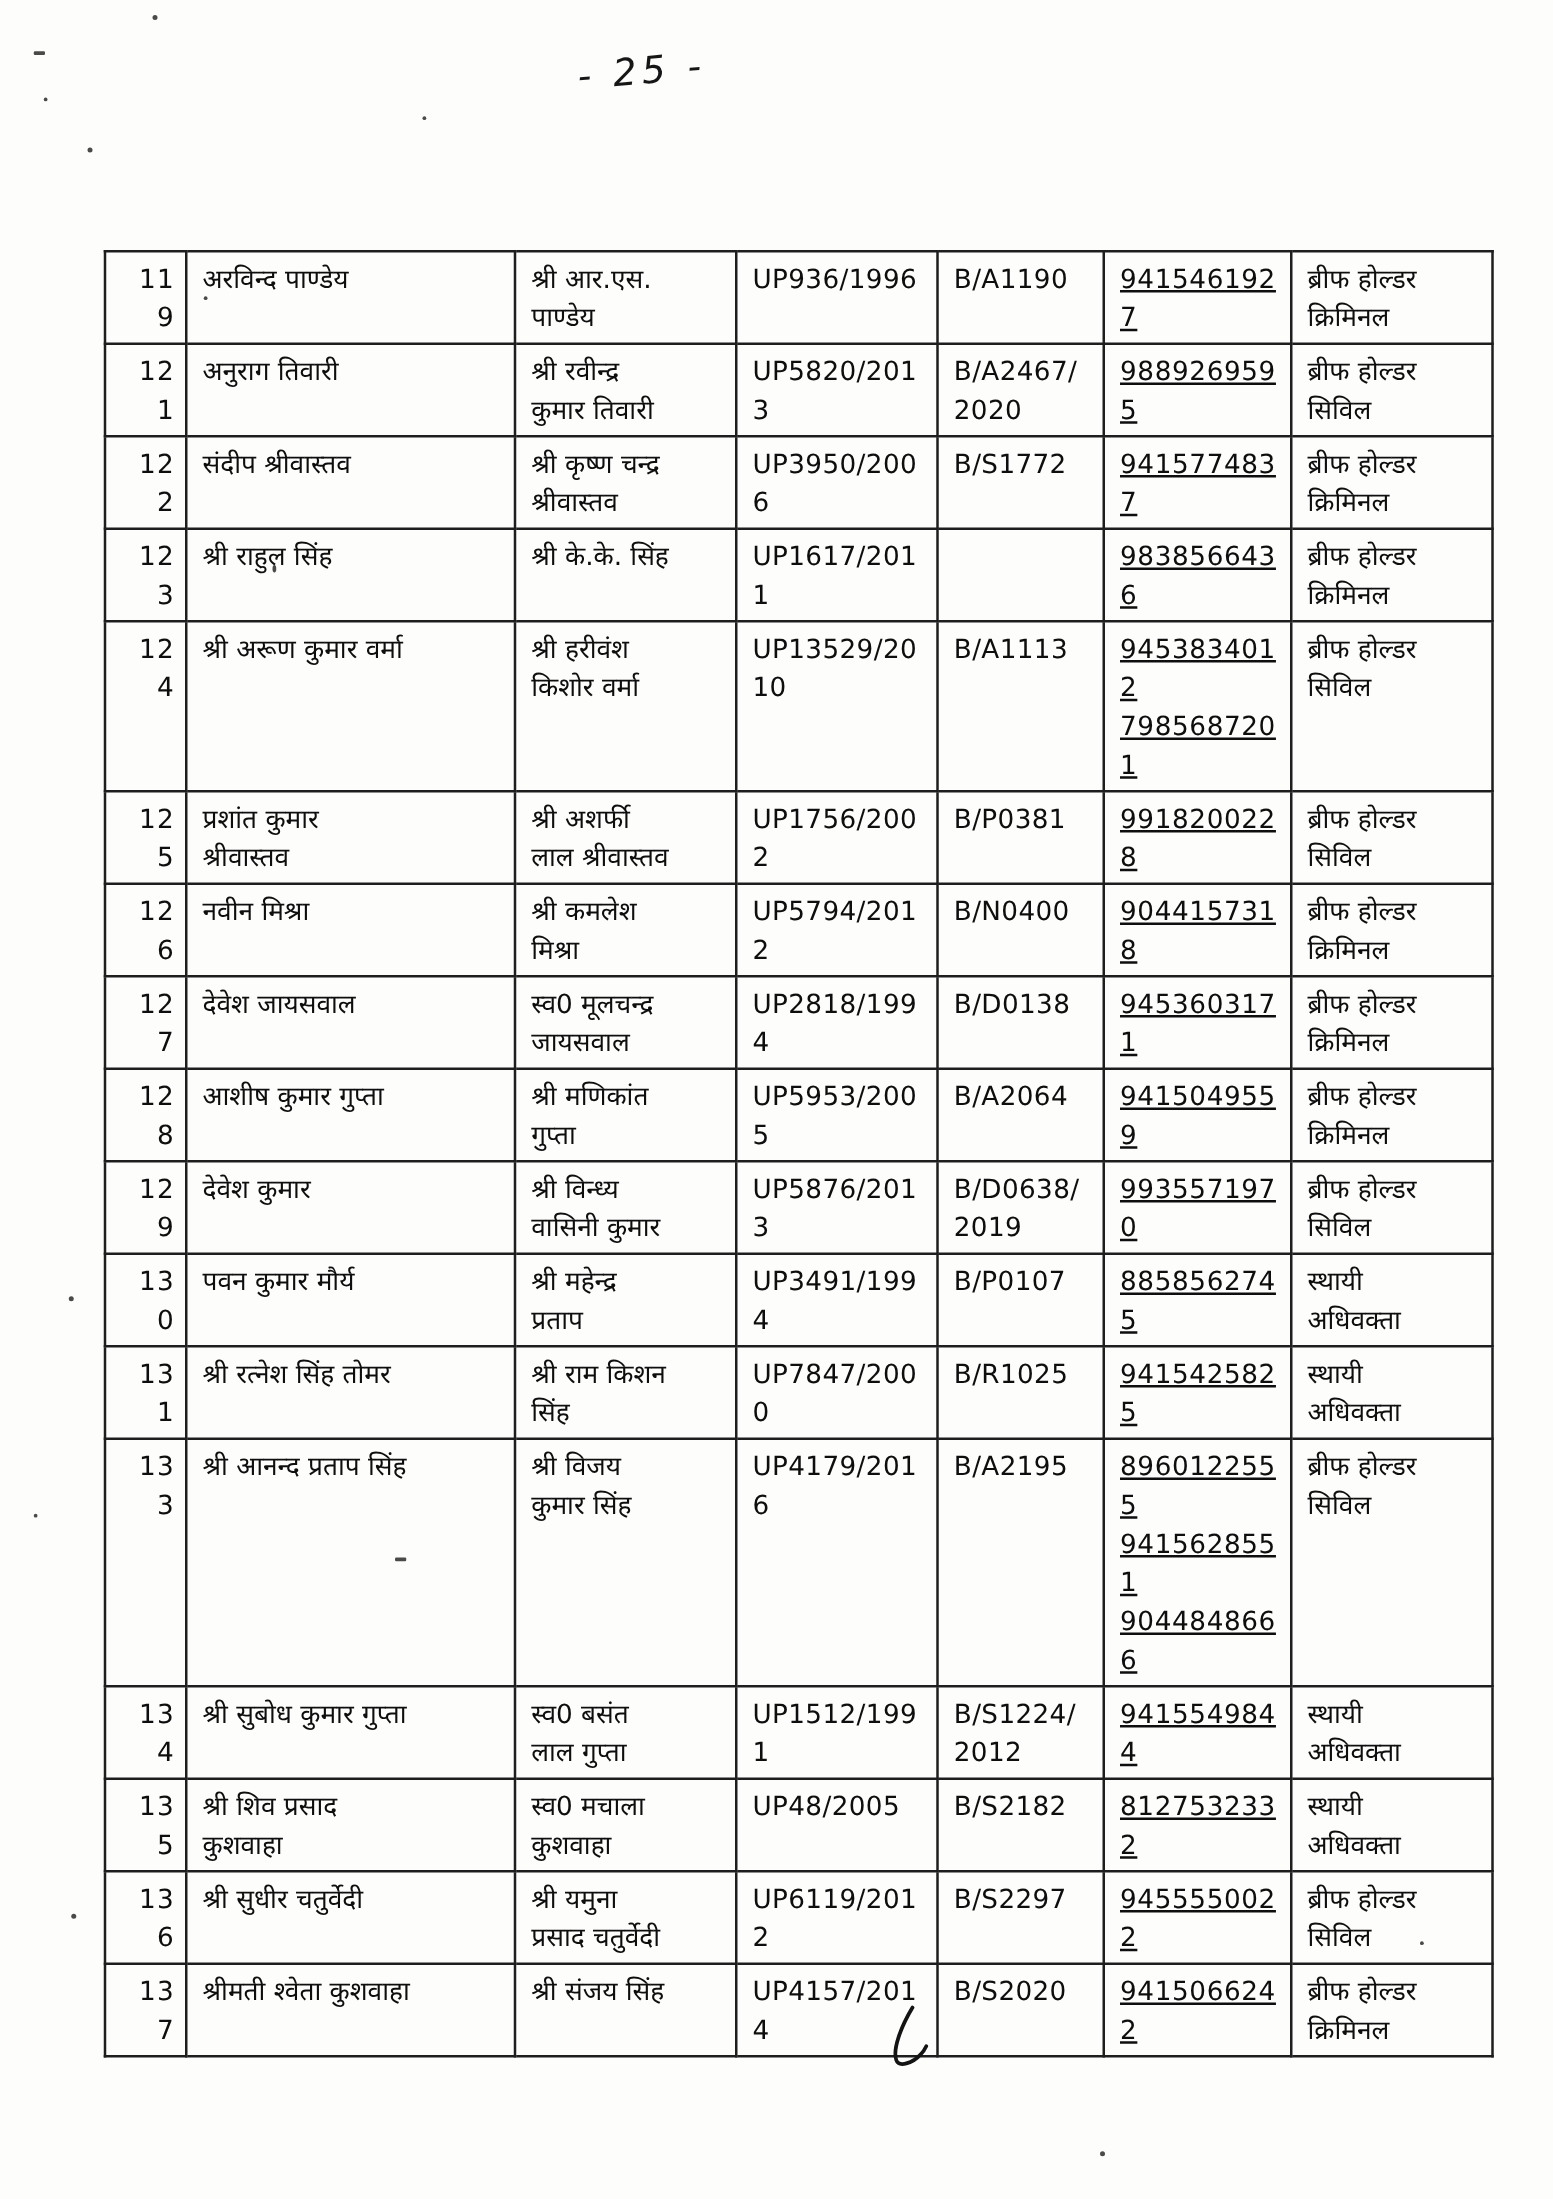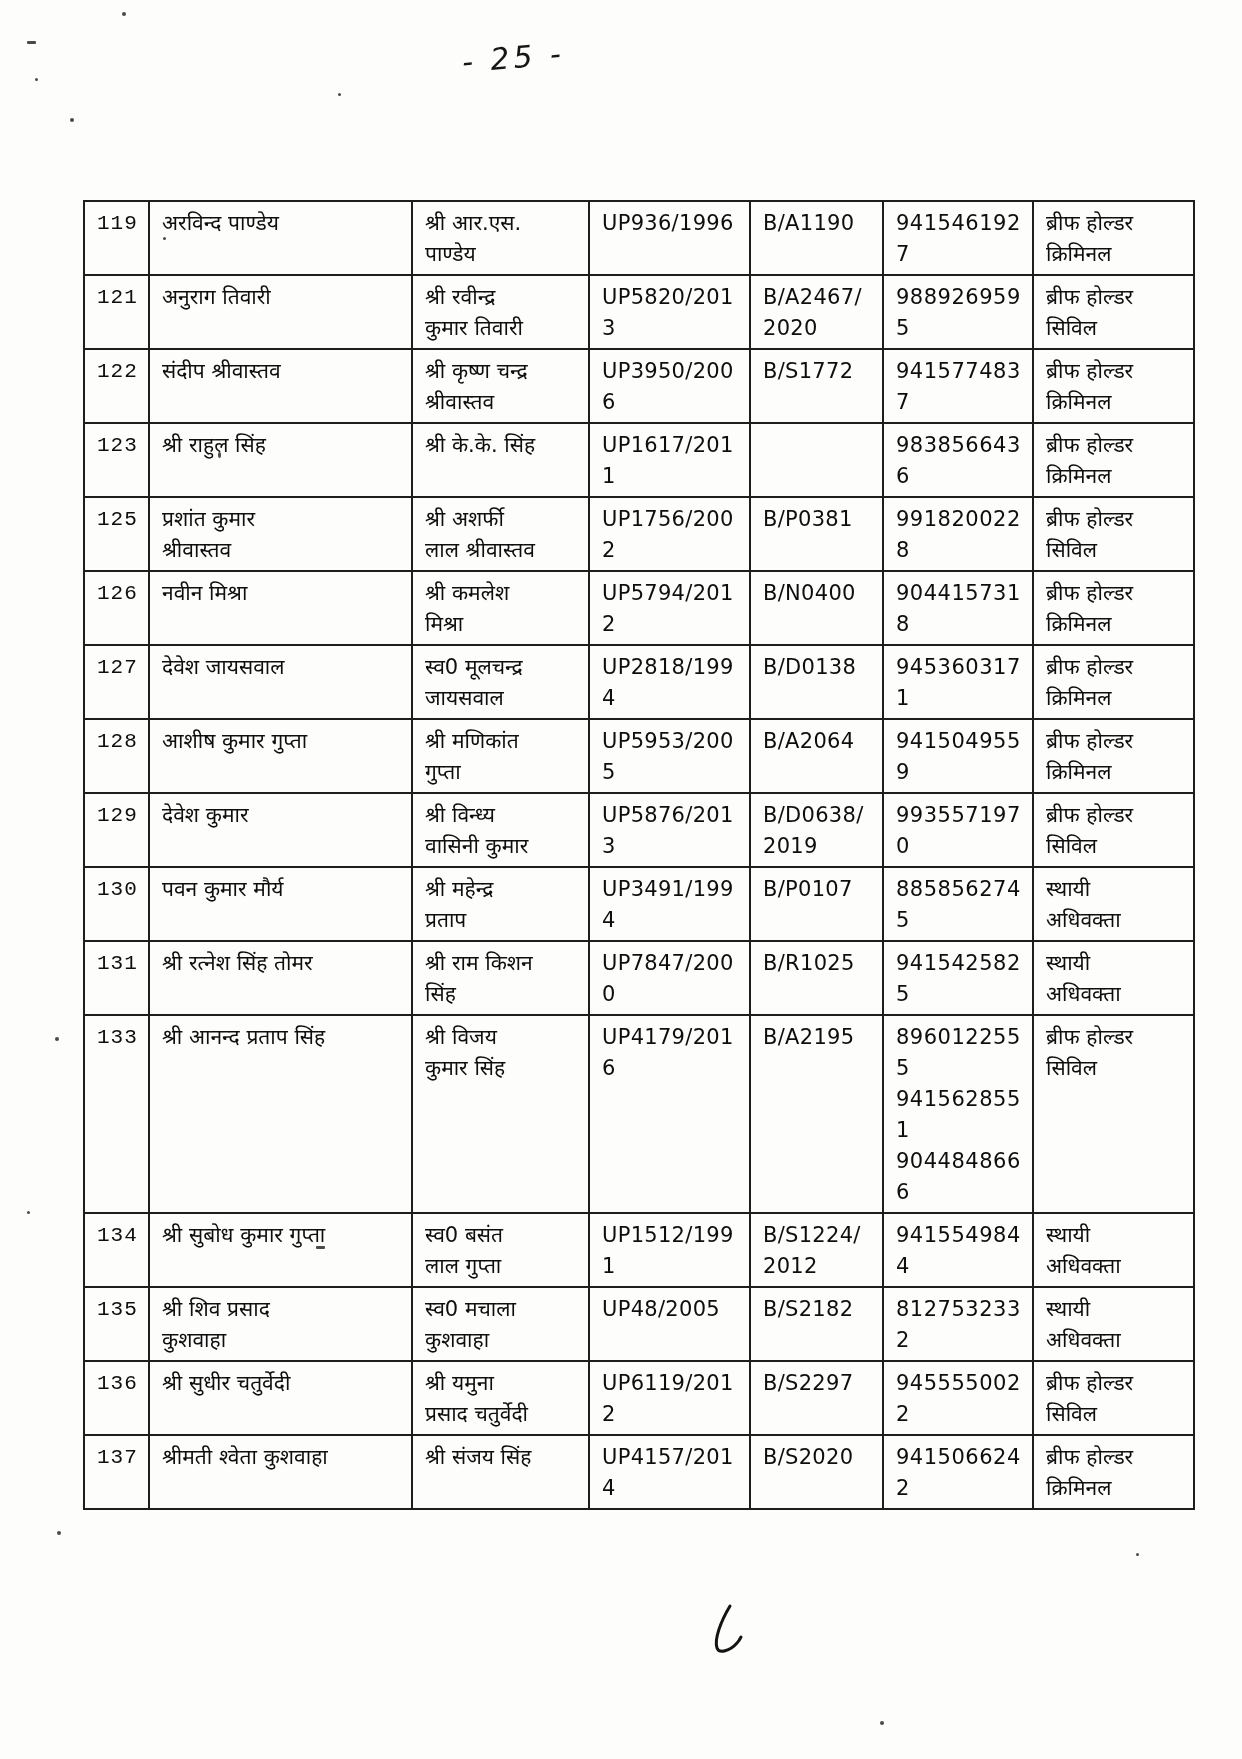--- a/index.html
+++ b/index.html
@@ -43,37 +43,37 @@
     border: 2px solid #1e1e1e;
     vertical-align: top;
     padding: 6px 8px 4px 12px;
     font-size: 21px;
     line-height: 31px;
     white-space: pre-line;
     word-break: break-word;
     height: 62px;
   }
   td.c-sn {
-    text-align: left;
+    text-align: right;
     font-size: 20px;
     padding: 10px 2px 4px 2px;
     letter-spacing: 1px;
-    font-family: Liberation Mono, monospace;
   }
   td.c-reg, td.c-code {
     font-size: 21px;
     letter-spacing: 0.3px;
     word-break: break-all;
     margin-top: 14px;
   }
   td.c-phone {
     font-size: 16.5px;
     line-height: 27px;
     padding-top: 10px;
     letter-spacing: 0.5px;
+    text-decoration: underline;
   }
   td.c-designation {
     font-size: 20px;
     line-height: 32px;
     border-radius: 23px;
   }
   td.c-name, td.c-father {
     font-size: 21px;
     margin-left: 16px;
   }
@@ -153,20 +153,33 @@
         <tr>
           <td class="c-sn">123</td>
           <td class="c-name">श्री राहुल सिंह</td>
           <td class="c-father">श्री के.के. सिंह</td>
           <td class="c-reg">UP1617/201
 1</td>
           <td class="c-code"></td>
           <td class="c-phone">9838566436</td>
           <td class="c-designation">ब्रीफ होल्डर
 क्रिमिनल</td>
+        </tr>
+        <tr>
+          <td class="c-sn">124</td>
+          <td class="c-name">श्री अरूण कुमार वर्मा</td>
+          <td class="c-father">श्री हरीवंश
+किशोर वर्मा</td>
+          <td class="c-reg">UP13529/20
+10</td>
+          <td class="c-code">B/A1113</td>
+          <td class="c-phone">9453834012
+7985687201</td>
+          <td class="c-designation">ब्रीफ होल्डर
+सिविल</td>
         </tr>
         <tr>
           <td class="c-sn">125</td>
           <td class="c-name">प्रशांत कुमार
 श्रीवास्तव</td>
           <td class="c-father">श्री अशर्फी
 लाल श्रीवास्तव</td>
           <td class="c-reg">UP1756/200
 2</td>
           <td class="c-code">B/P0381</td>

